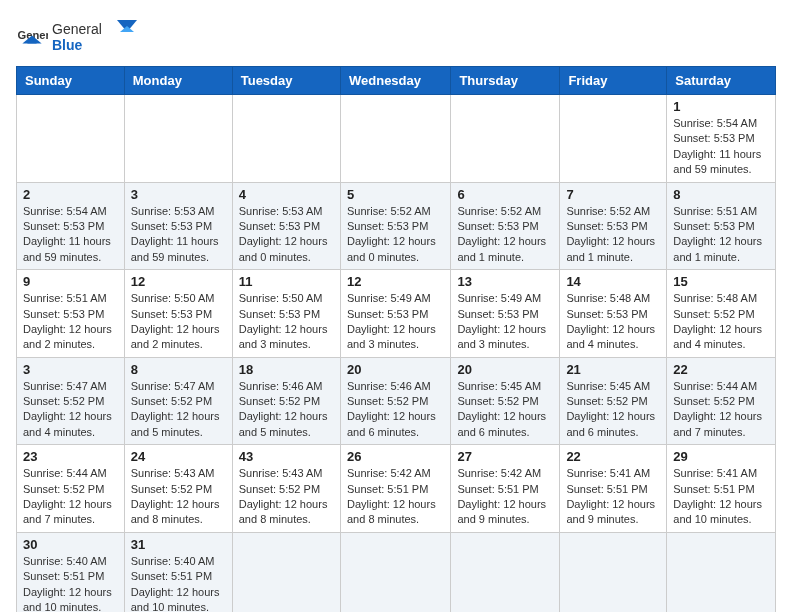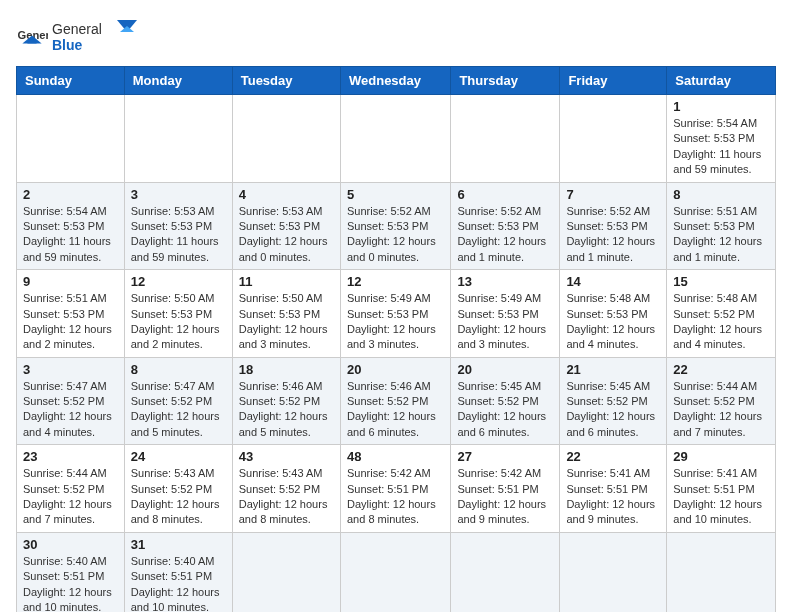--- a/index.html
+++ b/index.html
@@ -281,21 +281,21 @@
 Sunset: 5:52 PM
 Daylight: 12 hours and 8 minutes.</div>
         </td>
         <td>
           <div class="day-number">43</div>
           <div class="day-info">Sunrise: 5:43 AM
 Sunset: 5:52 PM
 Daylight: 12 hours and 8 minutes.</div>
         </td>
         <td>
-          <div class="day-number">48</div>
+          <div class="day-number">26</div>
           <div class="day-info">Sunrise: 5:42 AM
 Sunset: 5:51 PM
 Daylight: 12 hours and 8 minutes.</div>
         </td>
         <td>
           <div class="day-number">27</div>
           <div class="day-info">Sunrise: 5:42 AM
 Sunset: 5:51 PM
 Daylight: 12 hours and 9 minutes.</div>
         </td>

